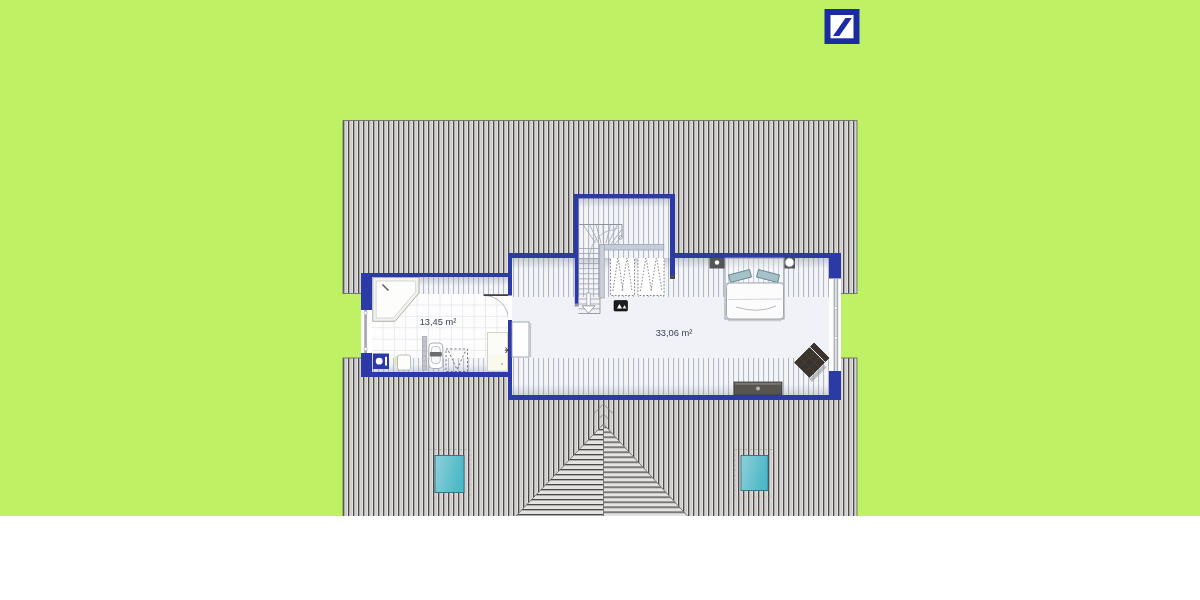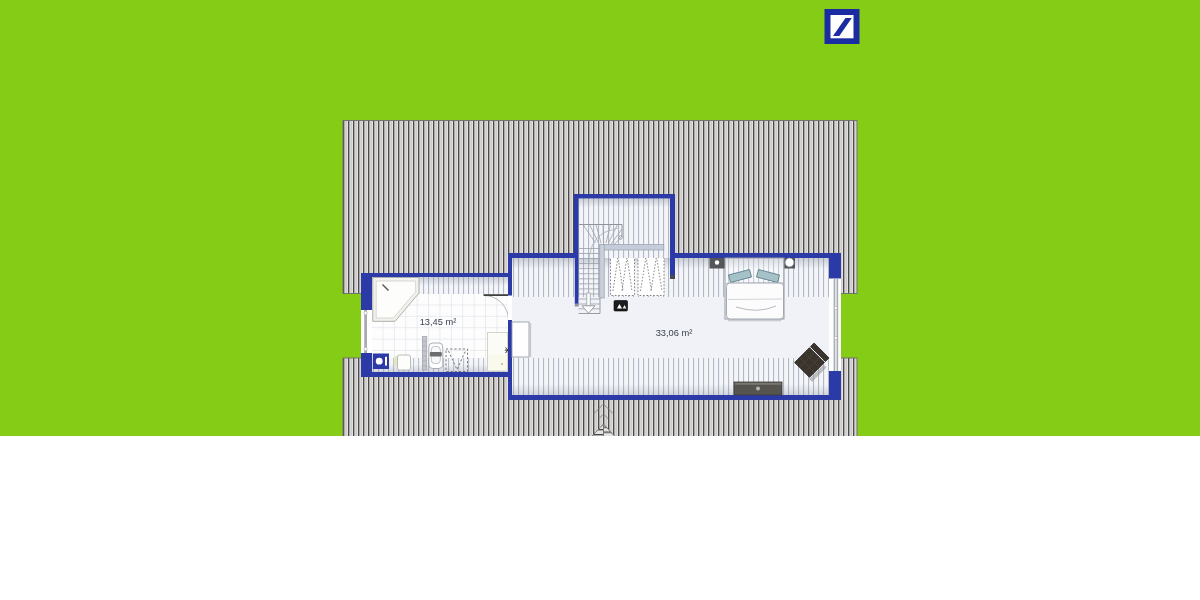--- a/index.html
+++ b/index.html
@@ -1,16 +1,16 @@
 <!DOCTYPE html>
 <html><head>
 <meta charset="utf-8">
 <style>
   html,body{margin:0;padding:0;background:#ffffff;}
-  #canvas{position:relative;width:1200px;height:436px;background:#84cc16;overflow:hidden;
+  #canvas{position:relative;width:1200px;height:516px;background:#bef264;overflow:hidden;
           font-family:"Liberation Sans", sans-serif;}
 </style>
 </head>
 <body>
 <div id="canvas">
 <svg width="1200" height="600" viewBox="0 0 1200 600" xmlns="http://www.w3.org/2000/svg">
 <defs>
   <pattern id="hatchV" patternUnits="userSpaceOnUse" x="343" y="0" width="5" height="8">
     <rect x="0" y="0" width="5" height="8" fill="#e2e1df"></rect>
     <rect x="0" y="0" width="1.35" height="8" fill="#494949"></rect>

